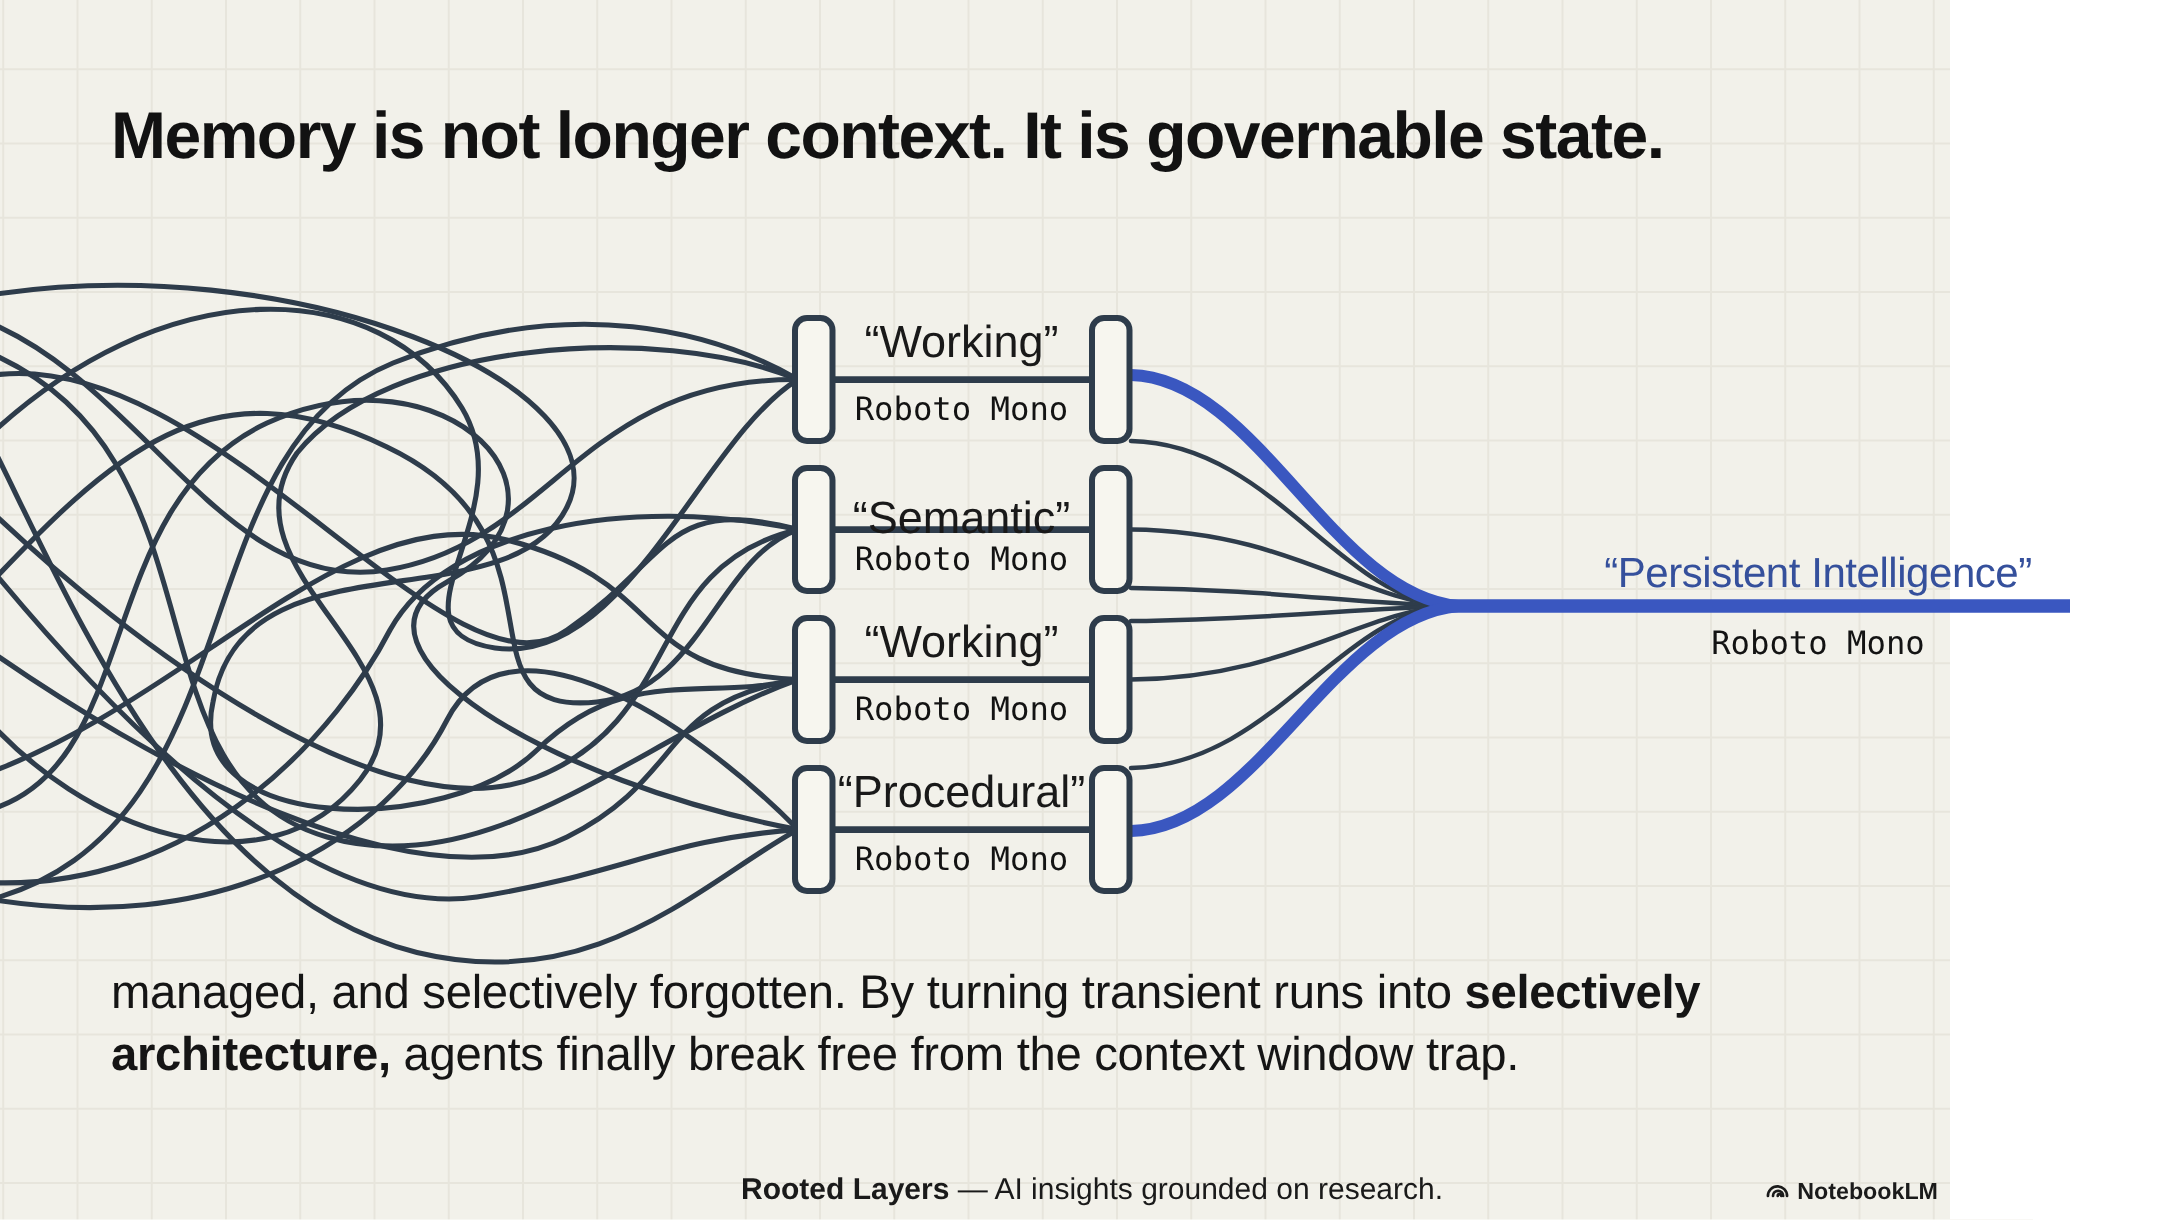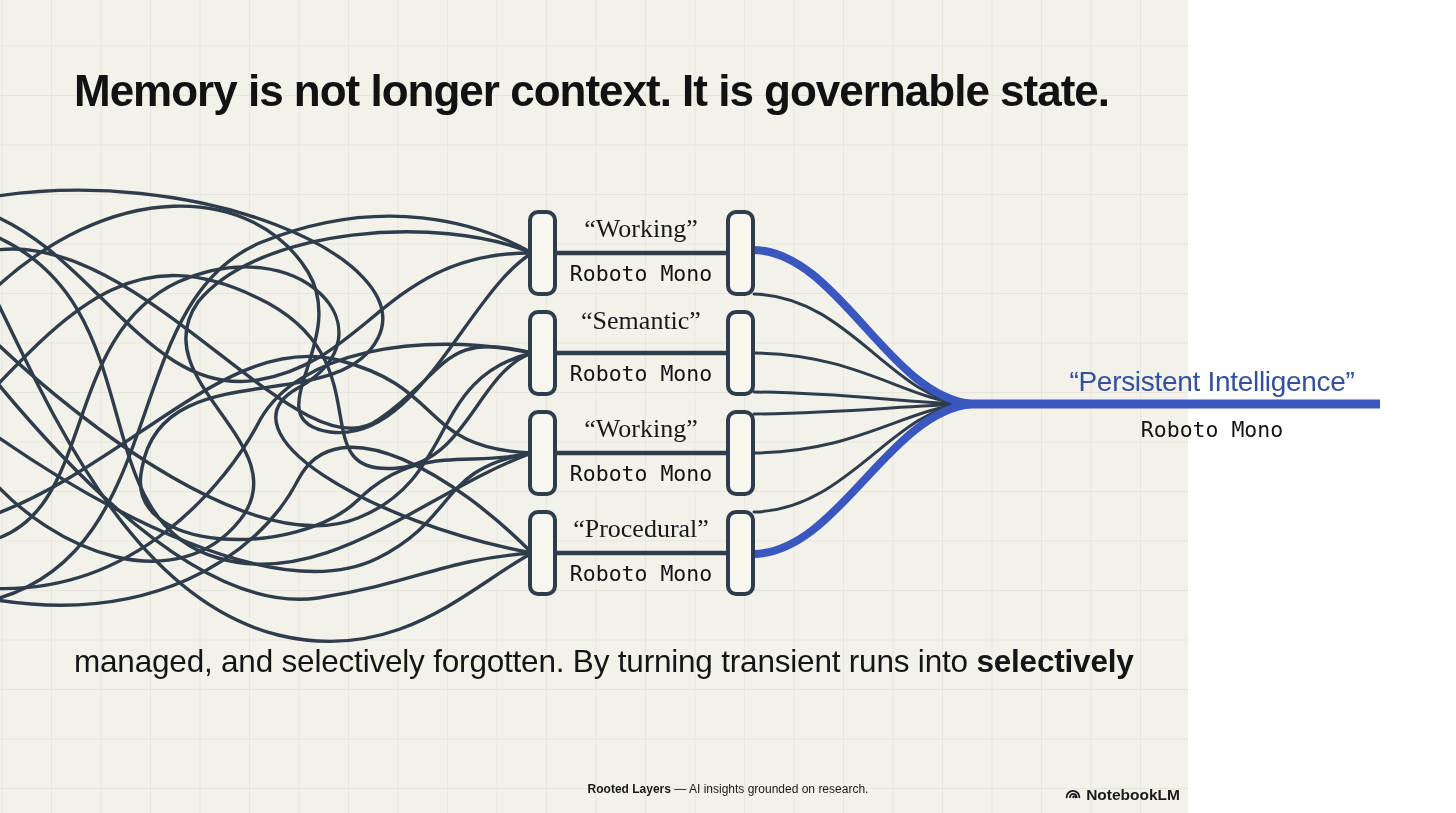--- a/index.html
+++ b/index.html
@@ -2,21 +2,21 @@
 <html style="--background: #f2f1ea; --grid: #e7e5dc; --ink: #2e3c4b; --pillar-fill: #f7f6ef; --text: #161616; --accent-line: #3a57c0; --accent-text: #35509c;"><head>
 <meta charset="utf-8">
 <style>
   :root{
     --background:#f2f1ea; --grid:#e7e5dc; --ink:#2e3c4b; --pillar-fill:#f7f6ef;
     --text:#161616; --accent-line:#3a57c0; --accent-text:#35509c;
   }
   *{margin:0;padding:0;box-sizing:border-box;}
   html,body{width:1456px;height:813px;overflow:hidden;}
   .slide{
-    position:relative;width:1188px;height:813px;
+    position:relative;width:1300px;height:813px;
     background-color:var(--background);
     background-image:
       linear-gradient(to right, var(--grid) 1px, transparent 1px),
       linear-gradient(to bottom, var(--grid) 1px, transparent 1px);
     background-size:49.5px 49.5px;
     background-position:1.5px 45.5px;
     font-family:"Liberation Sans", sans-serif;
     color:var(--text);
   }
   .title{
@@ -26,21 +26,21 @@
   }
   svg.canvas{position:absolute;left:0;top:0;width:1456px;height:813px;}
   svg .scribble{fill:none;stroke:var(--ink);stroke-width:3.4;stroke-linecap:round;stroke-linejoin:round;}
   svg .thin{fill:none;stroke:var(--ink);stroke-width:3;stroke-linecap:round;}
   svg .gate-line{stroke:var(--ink);stroke-width:4.5;}
   svg .pillar{fill:var(--pillar-fill);stroke:var(--ink);stroke-width:4;}
   svg .blue-curve{fill:none;stroke:var(--accent-line);stroke-width:8;stroke-linecap:round;}
   svg .blue-main{fill:none;stroke:var(--accent-line);stroke-width:9;stroke-linecap:butt;}
   .gate-label{
     position:absolute;left:641px;transform:translateX(-50%);
-    font-size:26px;font-weight:500;color:#191919;white-space:nowrap;line-height:32px;font-family:Liberation Serif, serif;
+    font-size:30px;font-weight:500;color:#191919;white-space:nowrap;line-height:32px;
   }
   .gate-sub{
     position:absolute;left:641px;transform:translateX(-50%);
     font-family:"DejaVu Sans Mono", monospace;font-size:21.5px;color:#131313;
     white-space:nowrap;line-height:24px;
   }
   .out-label{
     position:absolute;left:1212px;top:366px;transform:translateX(-50%);
     font-size:28px;font-weight:500;letter-spacing:-0.3px;color:var(--accent-text);white-space:nowrap;
   }
@@ -48,21 +48,21 @@
     position:absolute;left:1212px;top:417px;transform:translateX(-50%);
     font-family:"DejaVu Sans Mono", monospace;font-size:21.5px;color:#131313;white-space:nowrap;
   }
   .body-text{
     position:absolute;left:74px;top:641px;width:1280px;
     font-size:31.5px;line-height:41px;letter-spacing:-0.2px;color:#151515;
   }
   .body-text .b{font-weight:700;}
   .footer{
     position:absolute;left:0;top:782px;width:1456px;text-align:center;
-    font-size:12px;color:#1a1a1a;
+    font-size:20px;color:#1a1a1a;
   }
   .footer .brand{font-weight:700;}
   .logo{
     position:absolute;right:8px;top:786px;display:flex;align-items:center;gap:4px;
     font-size:15.5px;font-weight:600;color:#1b1b1b;
   }
   .logo svg{display:block;}
 </style>
 </head>
 <body>
@@ -121,32 +121,33 @@
     </g>
     <g>
       <line class="gate-line" x1="534" y1="553" x2="750" y2="553"></line>
       <rect class="pillar" x="530" y="512" width="25" height="82" rx="8"></rect>
       <rect class="pillar" x="728" y="512" width="25" height="82" rx="8"></rect>
     </g>
   </svg>
 
   <div class="gate-label" style="top:213px">“Working”</div>
   <div class="gate-sub" style="top:262px">Roboto Mono</div>
-  <div class="gate-label" style="top:305px">“Semantic”</div>
+  <div class="gate-label" style="top:330px">“Semantic”</div>
   <div class="gate-sub" style="top:362px">Roboto Mono</div>
   <div class="gate-label" style="top:413px">“Working”</div>
   <div class="gate-sub" style="top:462px">Roboto Mono</div>
   <div class="gate-label" style="top:513px">“Procedural”</div>
   <div class="gate-sub" style="top:562px">Roboto Mono</div>
 
   <div class="out-label">“Persistent Intelligence”</div>
   <div class="out-sub">Roboto Mono</div>
 
   <div class="body-text">
       <div><span>managed, and selectively forgotten. By turning transient runs into </span><span class="b">selectively</span></div>
+      <div><span class="b">architecture,</span><span> agents finally break free from the context window trap.</span></div>
     </div>
 
   <div class="footer">
     <span class="brand">Rooted Layers</span><span> — </span><span>AI insights grounded on research.</span>
   </div>
 
   <div class="logo">
     <svg width="18" height="18" viewBox="0 0 24 24">
       <path d="M3.5 15 a 8.5 8.5 0 0 1 17 0" fill="none" stroke="#1b1b1b" stroke-width="2.4" stroke-linecap="round"></path>
       <path d="M8 15 a 4.5 4.5 0 0 1 9 0" fill="none" stroke="#1b1b1b" stroke-width="2.4" stroke-linecap="round"></path>

